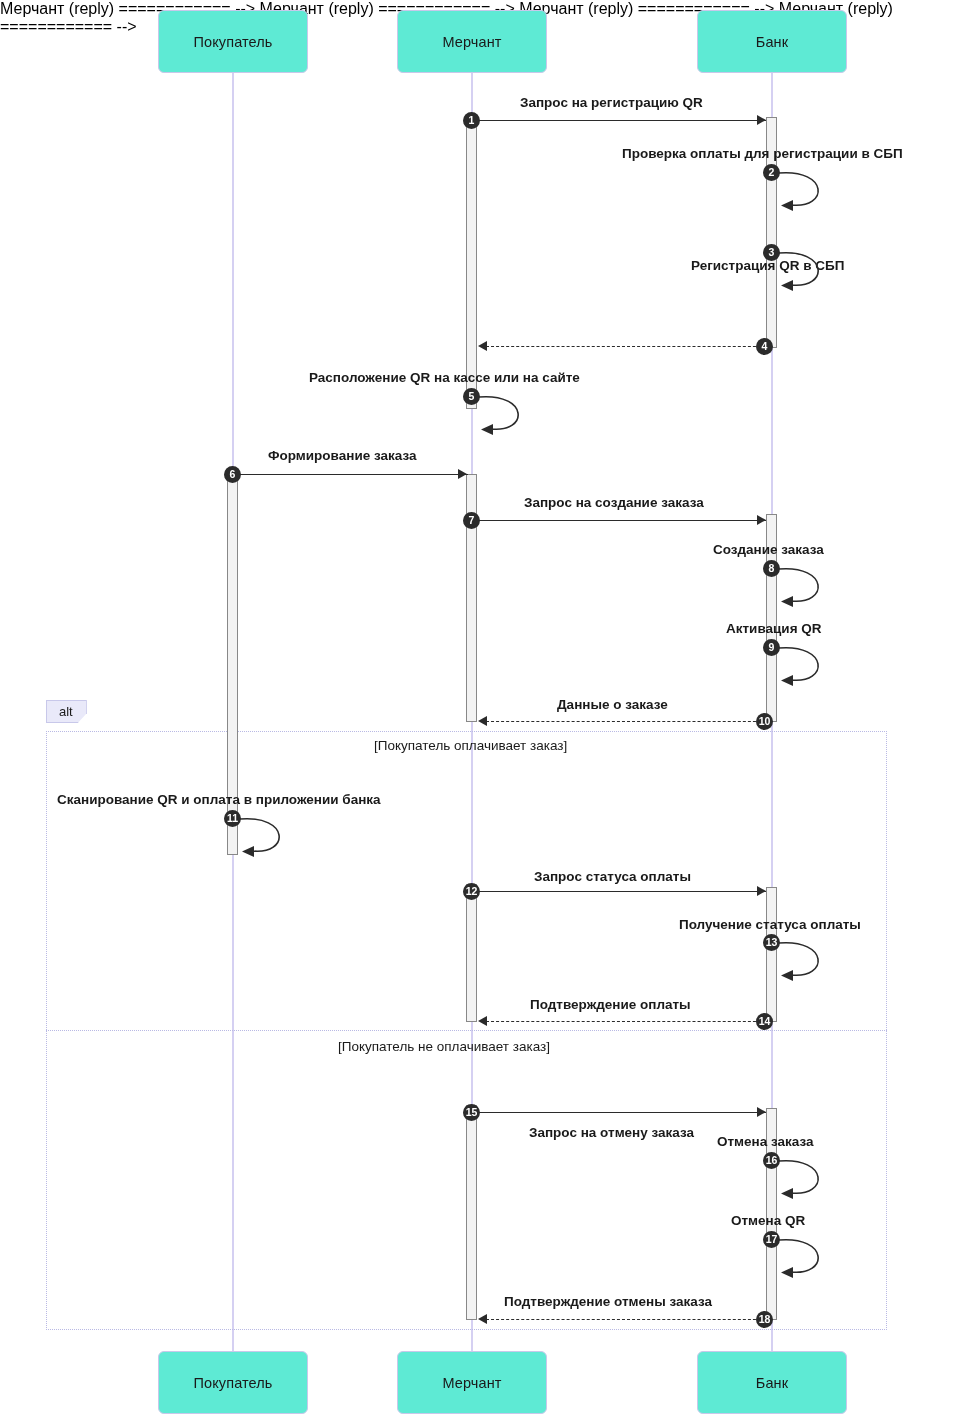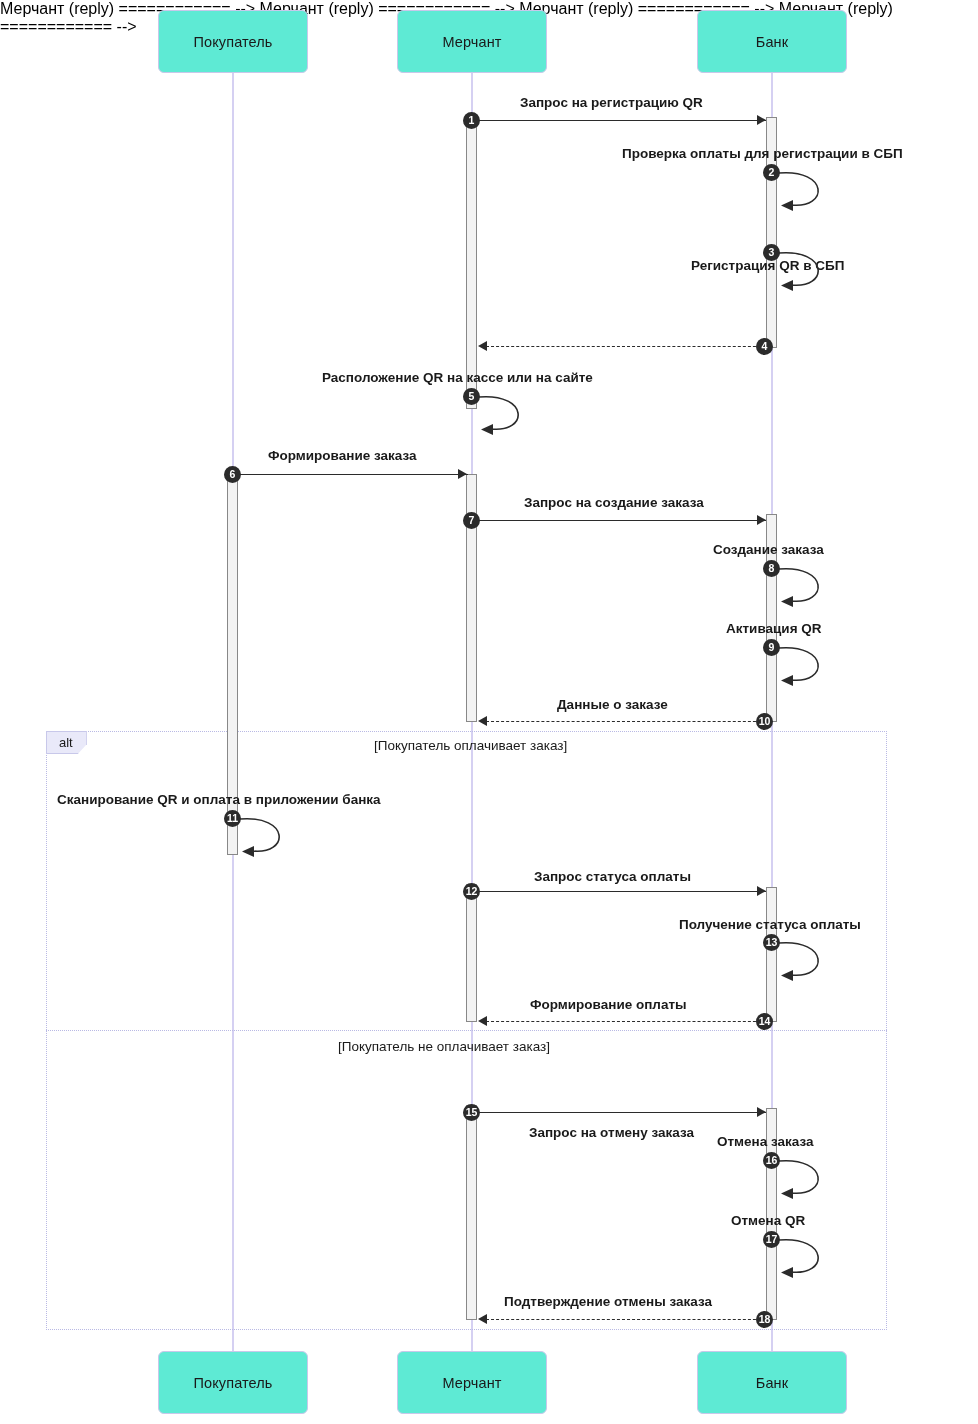--- a/index.html
+++ b/index.html
@@ -142,21 +142,21 @@
   <div class="participant" style="left:397px; top:1351px; width:150px; height:63px;">
     <span>Мерчант</span>
   </div>
   <div class="participant" style="left:697px; top:1351px; width:150px; height:63px;">
     <span>Банк</span>
   </div>
 
   
   <div class="alt-frame" style="left:46px; top:731px; width:841px; height:599px;"></div>
   <div class="alt-divider" style="left:46px; top:1030px; width:841px;"></div>
-  <div class="alt-tag" style="left:46px; top:731px;">
+  <div class="alt-tag" style="left:46px; top:700px;">
     <span>alt</span>
   </div>
   <div class="alt-cond" style="left:374px; top:738px;">[Покупатель оплачивает заказ]</div>
   <div class="alt-cond" style="left:338px; top:1039px;">[Покупатель не оплачивает заказ]</div>
 
   
   
   <div class="activation" style="left:466px; top:114px; height:295px;"></div>
   
   <div class="activation" style="left:466px; top:474px; height:248px;"></div>
@@ -198,21 +198,21 @@
     <polygon points="16,33 4,38.5 16,44" fill="#2b2b2b"></polygon>
   </svg>
   <div class="seqnum" style="left:763px; top:244px;">3</div>
 
    Мерчант (reply) ============ --&gt;
   <div class="msg-line dashed" style="left:486px; top:346px; width:280px;"></div>
   <div class="arrow-l" style="left:478px; top:341px;"></div>
   <div class="seqnum" style="left:756px; top:338px;">4</div>
 
   
-  <div class="msg-text" style="left:322px; top:369px;">Расположение QR на кассе или на сайте</div>
+  <div class="msg-text" style="left:309px; top:369px;">Расположение QR на кассе или на сайте</div>
   <svg class="selfloop" width="70" height="45" style="left:477px; top:391px;">
     <path d="M 2 6 C 52 2, 52 42, 14 38" fill="none" stroke="#2b2b2b" stroke-width="1.6"></path>
     <polygon points="16,33 4,38.5 16,44" fill="#2b2b2b"></polygon>
   </svg>
   <div class="seqnum" style="left:463px; top:388px;">5</div>
 
   
   <div class="msg-text" style="left:268px; top:447px;">Формирование заказа</div>
   <div class="msg-line" style="left:233px; top:474px; width:235px;"></div>
   <div class="arrow-r" style="left:458px; top:469px;"></div>
@@ -262,21 +262,21 @@
 
   
   <div class="msg-text" style="left:679px; top:916px;">Получение статуса оплаты</div>
   <svg class="selfloop" width="70" height="45" style="left:777px; top:937px;">
     <path d="M 2 6 C 52 2, 52 42, 14 38" fill="none" stroke="#2b2b2b" stroke-width="1.6"></path>
     <polygon points="16,33 4,38.5 16,44" fill="#2b2b2b"></polygon>
   </svg>
   <div class="seqnum" style="left:763px; top:934px;">13</div>
 
    Мерчант (reply) ============ --&gt;
-  <div class="msg-text" style="left:530px; top:996px;">Формирование оплаты</div>
+  <div class="msg-text" style="left:530px; top:996px;">Подтверждение оплаты</div>
   <div class="msg-line dashed" style="left:486px; top:1021px; width:280px;"></div>
   <div class="arrow-l" style="left:478px; top:1016px;"></div>
   <div class="seqnum" style="left:756px; top:1013px;">14</div>
 
   
   <div class="msg-text" style="left:529px; top:1088px;margin-top:36px;">Запрос на отмену заказа</div>
   <div class="msg-line" style="left:472px; top:1112px; width:294px;"></div>
   <div class="arrow-r" style="left:757px; top:1107px;"></div>
   <div class="seqnum" style="left:463px; top:1104px;">15</div>
 

